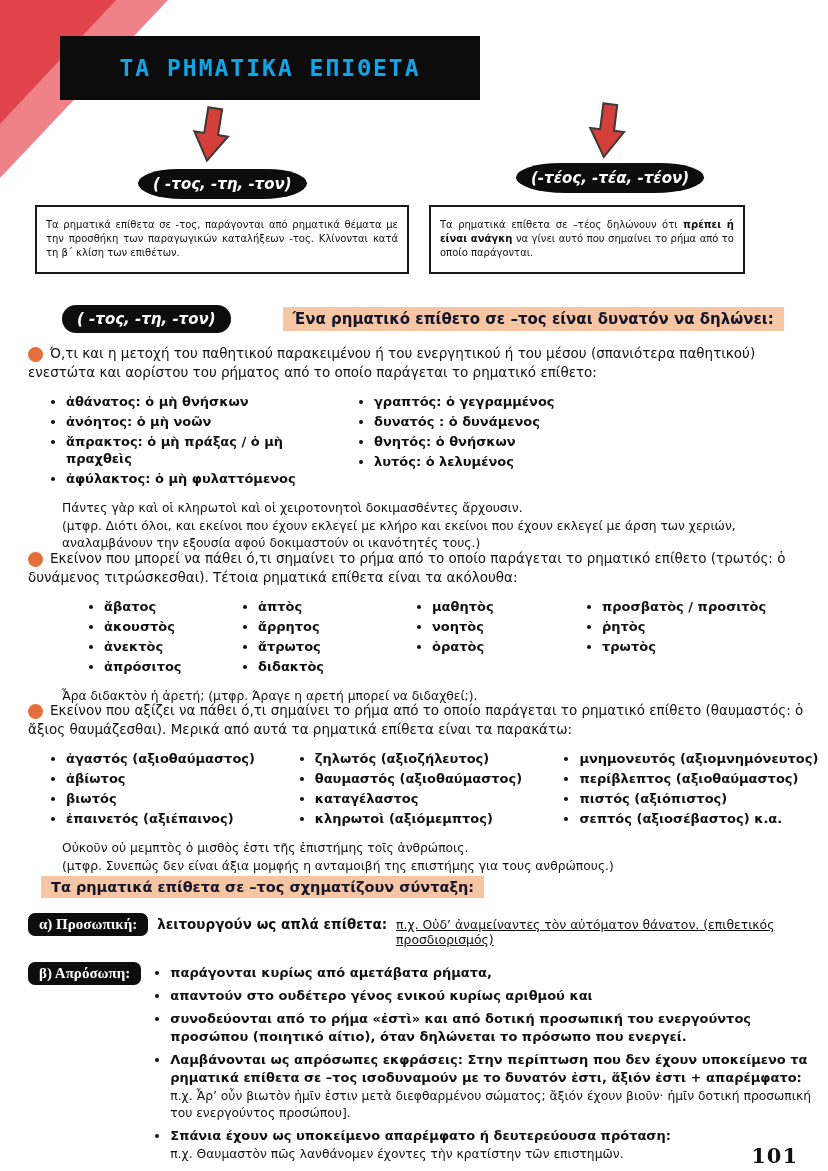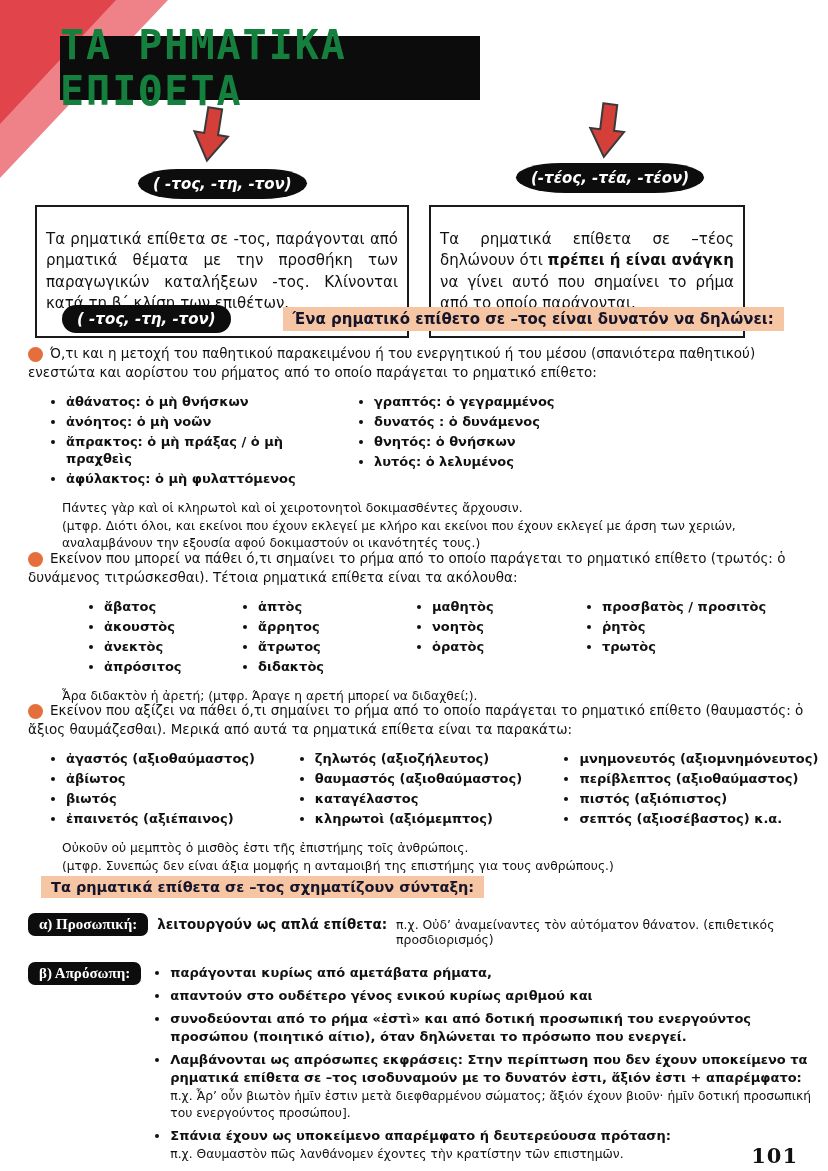--- a/index.html
+++ b/index.html
@@ -10,36 +10,36 @@
   }
 
   
   .corner-light { position:absolute; top:0; left:0; width:0; height:0;
     border-top:178px solid #ef8289; border-right:168px solid transparent; }
   .corner-dark { position:absolute; top:0; left:0; width:0; height:0;
     border-top:124px solid #e2444c; border-right:116px solid transparent; }
 
   
   .title-banner { position:absolute; left:60px; top:36px; width:420px; height:64px;
-    background:#0c0c0c; color:#15803d; display:flex; align-items:center; justify-content:center;
-    font-family:"DejaVu Sans Mono","Liberation Mono",monospace; font-size:40px; font-weight:bold; letter-spacing:2px; }
+    background:#0c0c0c; color:#0ea5e9; display:flex; align-items:center; justify-content:center;
+    font-family:"DejaVu Sans Mono","Liberation Mono",monospace; font-size:23px; font-weight:bold; letter-spacing:2px; }
 
   
   .arrow { position:absolute; width:42px; height:58px; }
   .arrow.left  { left:190px; top:106px; transform:rotate(9deg); }
   .arrow.right { left:586px; top:102px; transform:rotate(7deg); }
 
   
   .ribbon { position:absolute; background:#0d0d0d; color:#fff; font-weight:bold; font-style:italic;
     font-size:15px; padding:6px 15px; border-radius:45% 45% 50% 50% / 90% 90% 100% 100%; white-space:nowrap; }
   .ribbon.tos  { left:138px; top:169px; }
   .ribbon.teos { left:516px; top:163px; }
 
   
-  .defbox { position:absolute; border:2px solid #1a1a1a; padding:22px 9px; font-size:15px;
+  .defbox { position:absolute; border:2px solid #1a1a1a; padding:11px 9px; font-size:10px;
     line-height:1.42; text-align:justify; }
   .defbox.tos  { left:35px;  top:205px; width:374px; }
   .defbox.teos { left:429px; top:205px; width:316px; }
   .defbox .bold { font-weight:bold; }
 
   
   .section-row { position:absolute; left:62px; top:305px; display:flex; align-items:center; gap:12px; }
   .badge2 { background:#0d0d0d; color:#fff; font-weight:bold; font-style:italic; font-size:15px;
     padding:5px 15px; border-radius:15px; white-space:nowrap; }
   .hl { background:#f5c5a4; font-weight:bold; font-size:15px; padding:3px 10px; color:#14142b; white-space:nowrap;margin-left:40px; }
@@ -60,21 +60,21 @@
   .example { margin:9px 0 0 34px; font-size:12.3px; line-height:1.4; }
   .example .quote { margin-bottom:1px; }
 
   
   .syntax { position:absolute; left:28px; top:876px; width:792px; }
   .syntax .hl { margin-left:13px; font-size:14.5px; display:inline-block; }
   .srow { display:flex; align-items:flex-start; margin-top:15px; gap:9px; }
   .sbadge { background:#0d0d0d; color:#fff; font-family:"Liberation Serif","DejaVu Serif",serif;
     font-weight:bold; font-size:15px; padding:3px 11px; border-radius:7px; white-space:nowrap; }
   .sbold { font-weight:bold; font-size:13.5px; padding-top:3px; white-space:nowrap; }
-  .sexample { font-size:12.4px; padding-top:4px; }
+  .sexample { font-size:12.4px; padding-top:4px;text-decoration:underline; }
   .ilist { list-style:disc; padding-left:20px; margin-top:2px; font-size:13px; line-height:1.38; width:668px; }
   .ilist li { margin-bottom:5px; }
   .ilist .b { font-weight:bold; }
   .sub { font-weight:normal; font-size:12.3px; margin-top:1px; }
   .sub:empty { display:none; }
 
   .page-number { position:absolute; right:30px; bottom:3px;
     font-family:"DejaVu Serif","Liberation Serif",serif; font-weight:bold; font-size:21px; letter-spacing:1px; }
 </style>
 </head>

